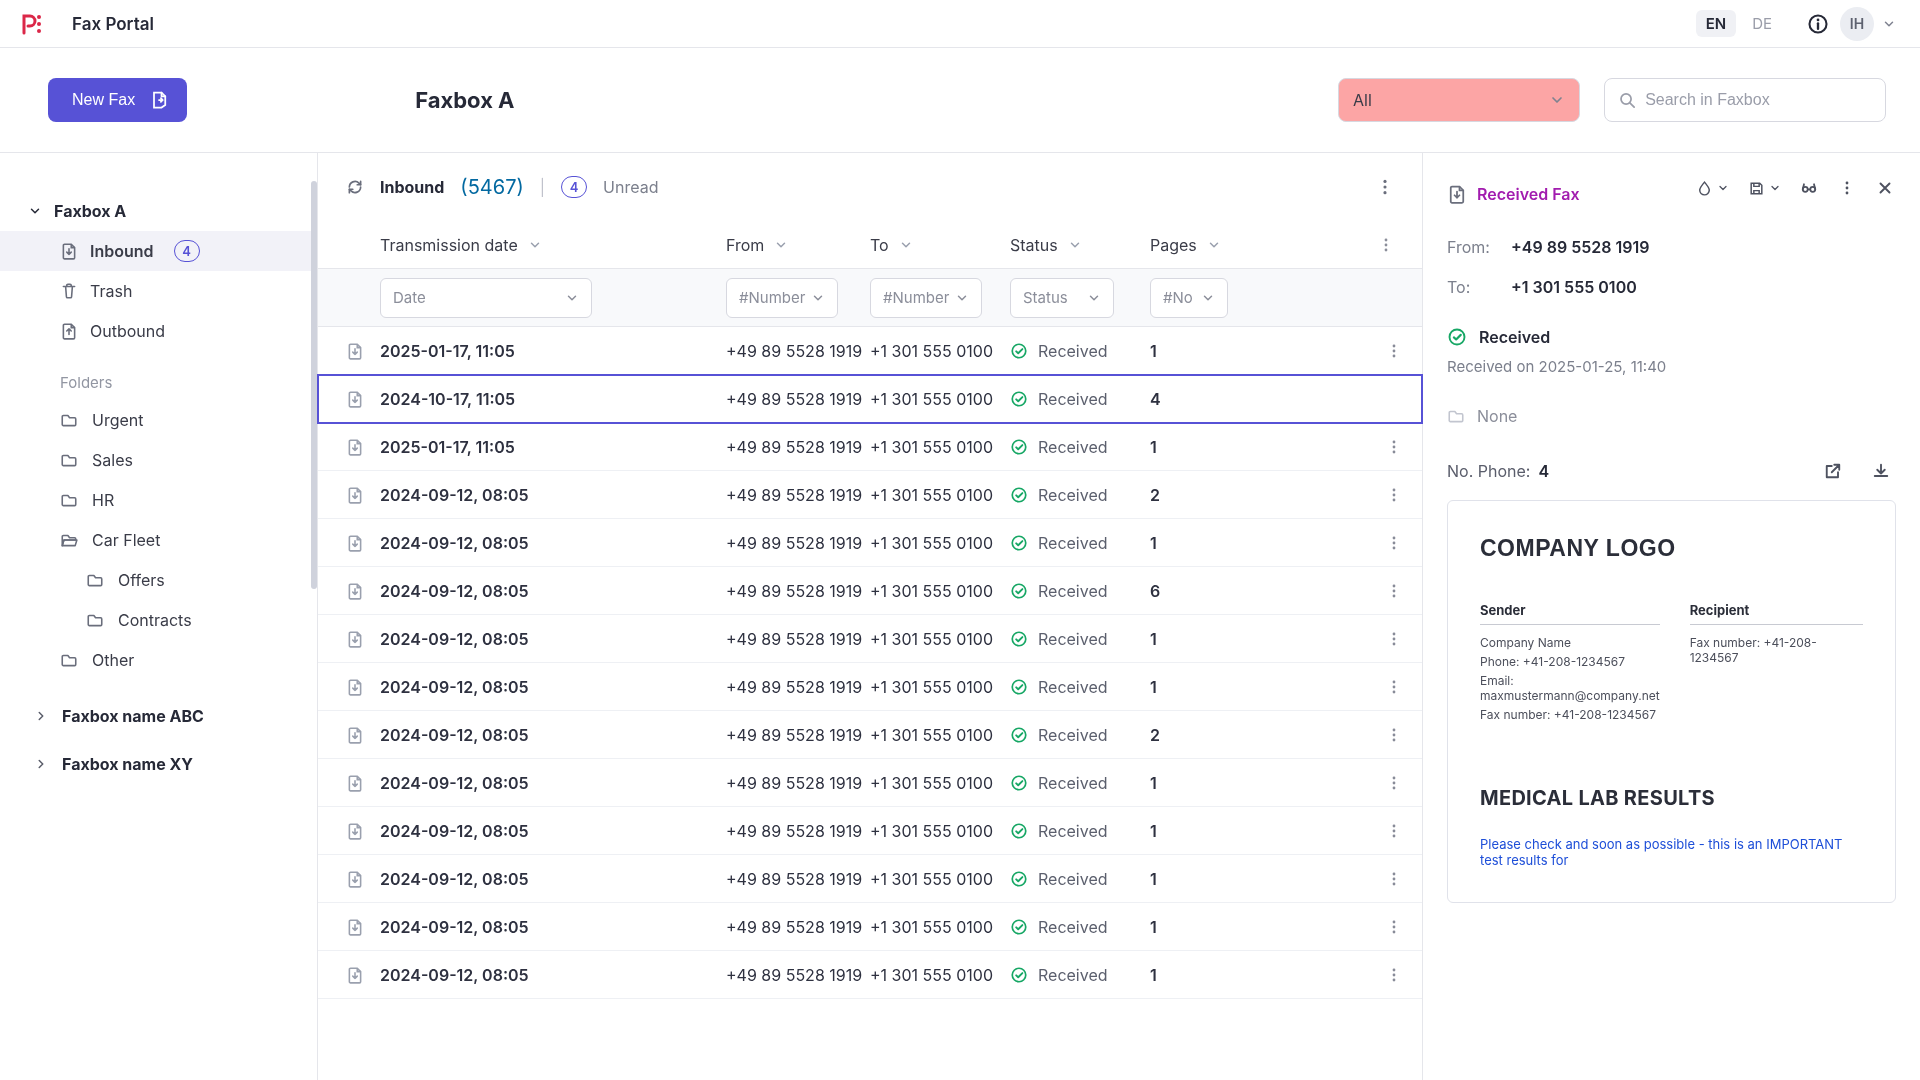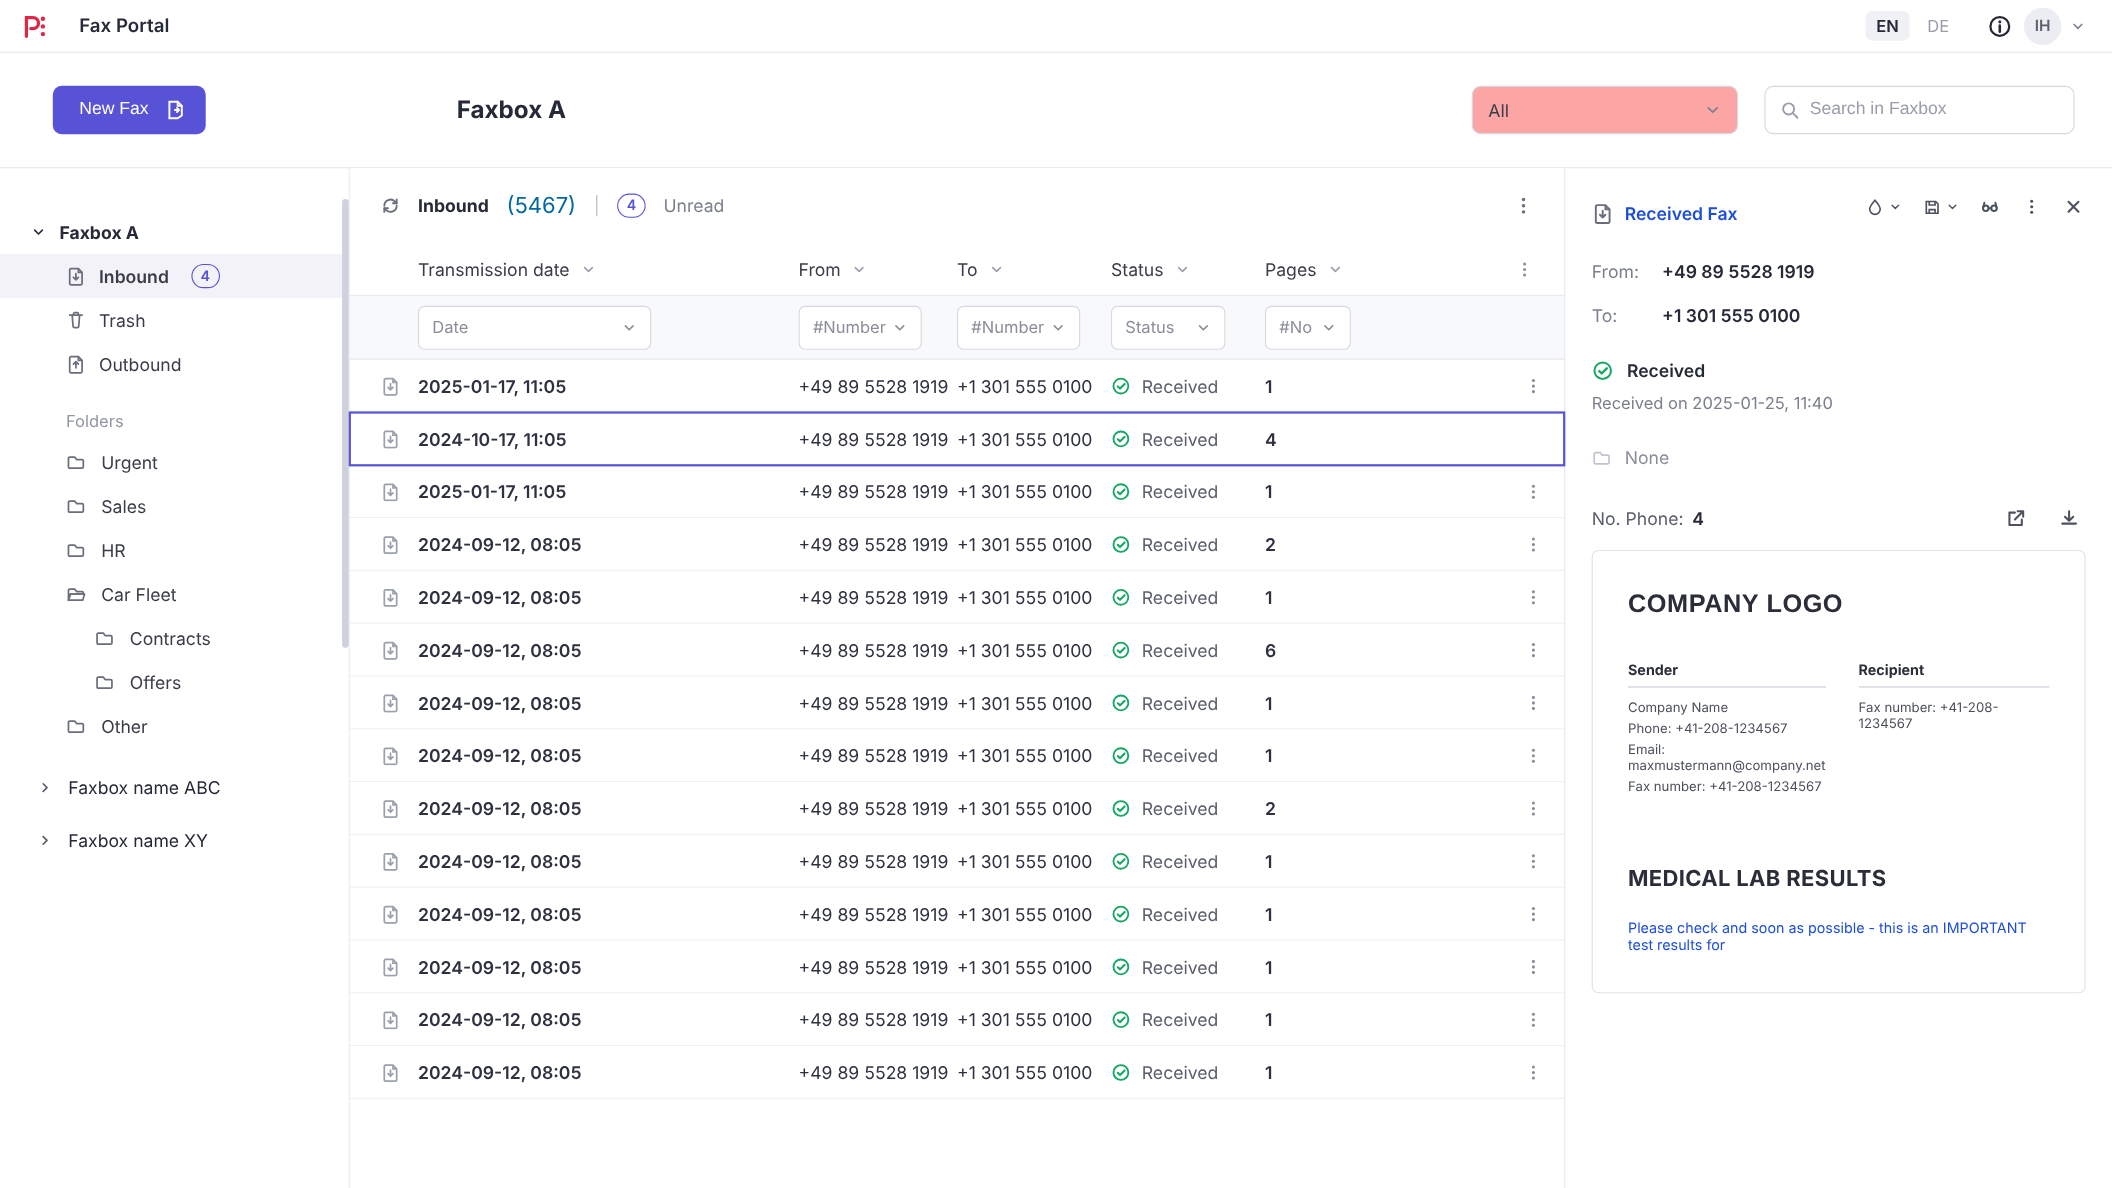--- a/index.html
+++ b/index.html
@@ -83,21 +83,21 @@
   .leaf-item.active { background: #f2f2f8; font-weight:600; }
   .badge {
     min-width: 26px; height: 22px; padding:0 6px;
     border: 1px solid #5752d6; color:#5752d6;
     border-radius: 11px; display:flex; align-items:center; justify-content:center;
     font-size: 13px; font-weight:600; margin-left:8px;
   }
   .folders-label { padding: 22px 0 8px 60px; font-size:15px; color:#9296a2; }
   .folder-item { padding-left: 60px; gap:14px; color:#3a3c48; }
   .folder-item.indent { padding-left: 86px; }
-  .faxbox-collapsed { font-weight:400; gap:14px; padding-left:34px; height:48px; }
+  .faxbox-collapsed { font-weight:700; gap:14px; padding-left:34px; height:48px; }
 
   
   .center {
     flex: 1; position: relative; border-right: 1px solid #e5e6eb;
     background:#fff;
   }
   .listbar {
     height: 68px; display:flex; align-items:center; gap:16px; padding: 0 28px;
   }
   .listbar .title { font-weight:700; font-size:16px; }
@@ -143,21 +143,21 @@
   .row .c-menu { width: 20px; color:#888b98; }
   .row.selected { outline: 2px solid #5752d6; outline-offset:-1px; }
   .stat-chip { color:#5b5f6d; }
   .stat-ok { color:#17a765; }
 
   
   .detail {
     width: 497px; padding: 24px 24px 0 24px; position:relative;
   }
   .detail-hdr { display:flex; align-items:center; gap:10px; height:34px; margin-bottom: 26px;}
-  .detail-hdr .label { font-weight:600; color:#1d4ed8; font-size:16px;}
+  .detail-hdr .label { font-weight:600; color:#a21caf; font-size:16px;}
   .detail-actions { position:absolute; top:20px; right:20px; display:flex; gap:8px; align-items:center;}
   .iconbtn { width:30px; height:30px; display:flex; align-items:center; justify-content:center; color:#4e5260; cursor:pointer;}
   .iconbtn.split { width:44px; gap:4px; }
   .kv { display:flex; gap: 8px; font-size:16px; margin-bottom: 20px;}
   .kv .k { width: 56px; color:#7c808d; }
   .kv .v { font-weight:600; }
   .status-line { display:flex; align-items:center; gap:12px; margin: 30px 0 10px; font-weight:600;}
   .timestamp { color:#7c808d; font-size:15px; margin-bottom: 30px;}
   .none-line { display:flex; align-items:center; gap:12px; color:#8b8e9a; margin-bottom: 30px;}
   .pages-line { display:flex; align-items:center; gap:8px; font-size:16px;}
@@ -373,27 +373,27 @@
     <div class="leaf-item folder-item">
       <svg width="18" height="18" viewBox="0 0 16 16" style="color:#6a6e7c">
           <use href="#i-folder-open"></use>
         </svg>
       <span>Car Fleet</span>
     </div>
     <div class="leaf-item folder-item indent">
       <svg width="18" height="18" viewBox="0 0 16 16" style="color:#6a6e7c">
           <use href="#i-folder"></use>
         </svg>
+      <span>Offers</span>
+    </div>
+    <div class="leaf-item folder-item indent">
+      <svg width="18" height="18" viewBox="0 0 16 16" style="color:#6a6e7c">
+          <use href="#i-folder"></use>
+        </svg>
       <span>Contracts</span>
-    </div>
-    <div class="leaf-item folder-item indent">
-      <svg width="18" height="18" viewBox="0 0 16 16" style="color:#6a6e7c">
-          <use href="#i-folder"></use>
-        </svg>
-      <span>Offers</span>
     </div>
     <div class="leaf-item folder-item">
       <svg width="18" height="18" viewBox="0 0 16 16" style="color:#6a6e7c">
           <use href="#i-folder"></use>
         </svg>
       <span>Other</span>
     </div>
 
     <div style="height:12px"></div>
     <div class="tree-item faxbox-collapsed">

